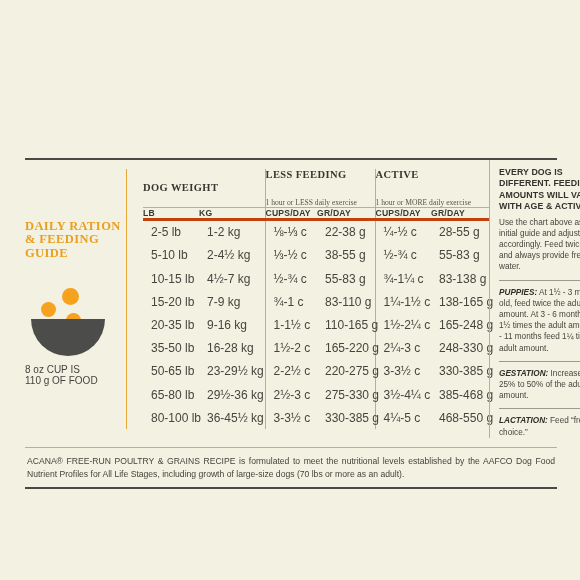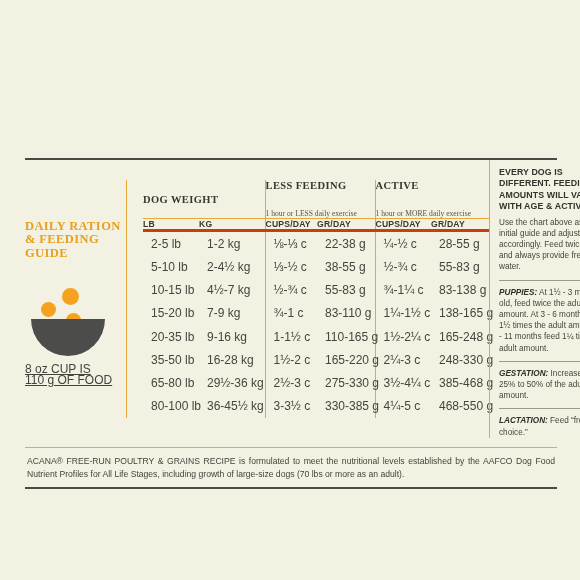--- a/index.html
+++ b/index.html
@@ -45,24 +45,23 @@
   .k2{width:15px;height:15px;left:16px;top:16px;}
   .k3{width:15px;height:15px;left:41px;top:27px;}
   .bowl{
     position:absolute;left:6px;top:33px;
     width:74px;height:37px;
     background:#4c4c4a;
     border-radius:0 0 40px 40px;
   }
   .cup-note{
     margin-top:6px;
-    font-size:12px;
+    font-size:10px;
     line-height:11px;
     color:#44443e;
-    text-decoration:underline;
   }
 
   
   .tablecol{
     flex:1 1 auto;
     border-left:1.5px solid #e8a83a;
     padding-left:16px;
   }
   table.ration{
     border-collapse:collapse;
@@ -263,20 +262,28 @@
           </tr>
           <tr>
             <td>35-50 lb</td>
             <td>16-28 kg</td>
             <td class="vsep">1½-2 c</td>
             <td>165-220 g</td>
             <td class="vsep">2¼-3 c</td>
             <td>248-330 g</td>
           </tr>
           <tr>
+            <td>50-65 lb</td>
+            <td>23-29½ kg</td>
+            <td class="vsep">2-2½ c</td>
+            <td>220-275 g</td>
+            <td class="vsep">3-3½ c</td>
+            <td>330-385 g</td>
+          </tr>
+          <tr>
             <td>65-80 lb</td>
             <td>29½-36 kg</td>
             <td class="vsep">2½-3 c</td>
             <td>275-330 g</td>
             <td class="vsep">3½-4¼ c</td>
             <td>385-468 g</td>
           </tr>
           <tr>
             <td>80-100 lb</td>
             <td>36-45½ kg</td>

